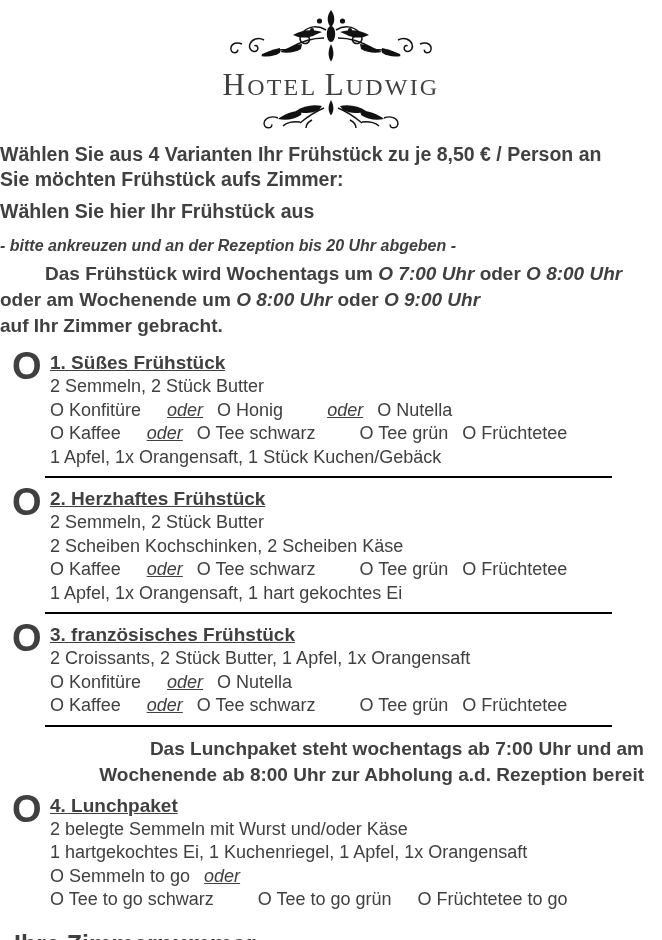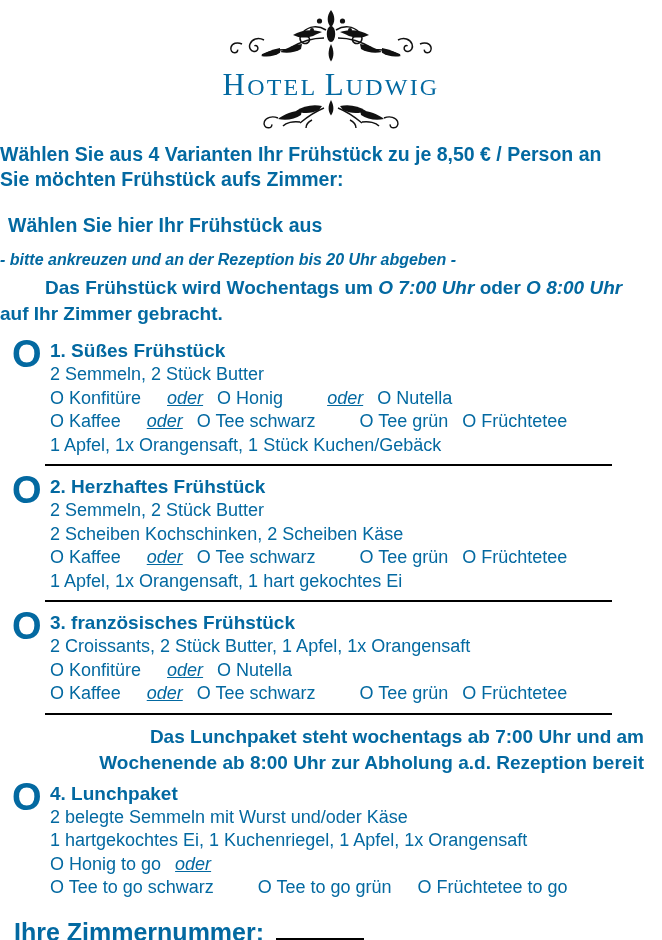--- a/index.html
+++ b/index.html
@@ -5,21 +5,21 @@
   html, body {
     margin: 0;
     padding: 0;
     background: #ffffff;
   }
   .page {
     position: relative;
     width: 662px;
     height: 940px;
     background: #ffffff;
-    color: #0369a1;
+    color: #404040;
     font-family: "Liberation Sans", sans-serif;
     overflow: hidden;
   }
 
   
   .logo-block {
     width: 100%;
     padding-top: 8px;
     display: flex;
     flex-direction: column;
@@ -43,22 +43,21 @@
     text-align: left;
     margin-top: 6px;
   }
   .h-line {
     font-size: 19.5px;
     font-weight: bold;
     line-height: 25px;
     white-space: nowrap;
   }
   .h-line.sub {
-    margin-top: 21px;
-    padding-left: 8px;
+    margin-top: 7px;
   }
   .h-italic {
     font-size: 16px;
     font-weight: bold;
     font-style: italic;
     line-height: 25px;
     margin-top: 9px;
   }
   .h-time {
     font-size: 19px;
@@ -80,20 +79,21 @@
     left: 12px;
     top: -2px;
     font-size: 38px;
     font-weight: bold;
     line-height: 34px;
     font-family: "Liberation Sans", sans-serif;
   }
   .v-title {
     font-size: 19px;
     font-weight: bold;
+    text-decoration: underline;
     line-height: 24px;
     display: inline-block;
   }
   .v-line {
     font-size: 18px;
     line-height: 23.5px;
     white-space: nowrap;
   }
   .opt { display: inline-block; }
   .oder {
@@ -202,20 +202,21 @@
   </div>
 
   <div class="header-block">
     <div class="h-line">Wählen Sie aus 4 Varianten Ihr Frühstück zu je 8,50 € / Person an</div>
     <div class="h-line">Sie möchten Frühstück aufs Zimmer:</div>
     <div class="h-line sub">Wählen Sie hier Ihr Frühstück aus</div>
     <div class="h-italic">- bitte ankreuzen und an der Rezeption bis 20 Uhr abgeben -</div>
 
     <div class="h-time first"><span>Das Frühstück wird Wochentags um </span><i>O 7:00 Uhr</i><span> oder </span><i>O 8:00 Uhr</i></div>
 
+    <div class="h-time"><span>oder am Wochenende um </span><i>O 8:00 Uhr</i><span> oder </span><i>O 9:00 Uhr</i></div>
 
     <div class="h-time">auf Ihr Zimmer gebracht.</div>
   </div>
 
   <div class="variant" style="margin-top:12px;">
     <span class="marker">O</span>
     <div>
       <span class="v-title">1. Süßes Frühstück</span>
     </div>
     <div class="v-line">2 Semmeln, 2 Stück Butter</div>
@@ -256,21 +257,21 @@
     <div>Wochenende ab 8:00 Uhr zur Abholung a.d. Rezeption bereit</div>
   </div>
 
   <div class="variant">
     <span class="marker">O</span>
     <div>
       <span class="v-title">4. Lunchpaket</span>
     </div>
     <div class="v-line">2 belegte Semmeln mit Wurst und/oder Käse</div>
     <div class="v-line">1 hartgekochtes Ei, 1 Kuchenriegel, 1 Apfel, 1x Orangensaft</div>
-    <div class="v-line"><span class="opt">O Honig to go</span><span class="sp-sm"></span><span class="oder">oder</span></div>
+    <div class="v-line"><span class="opt">O Semmeln to go</span><span class="sp-sm"></span><span class="oder">oder</span></div>
     <div class="v-line"><span class="opt">O Tee to go schwarz</span><span class="sp-lg"></span><span class="opt">O Tee to go grün</span><span class="sp-md"></span><span class="opt">O Früchtetee to go</span></div>
   </div>
 
   <div class="footer">
     <span>Ihre Zimmernummer:</span>
     <span class="blank-line"></span>
   </div>
 
 </div>
 

